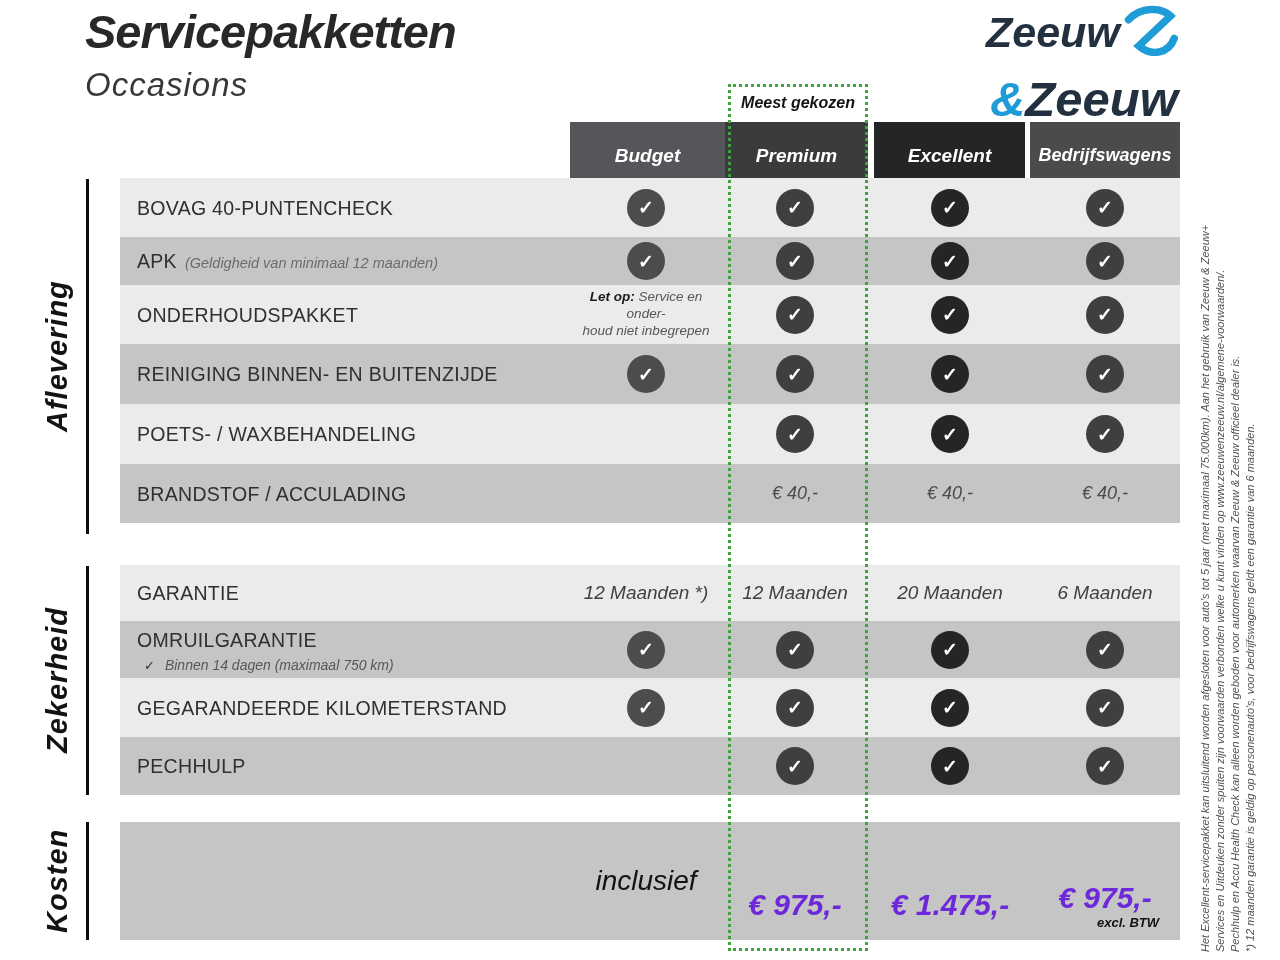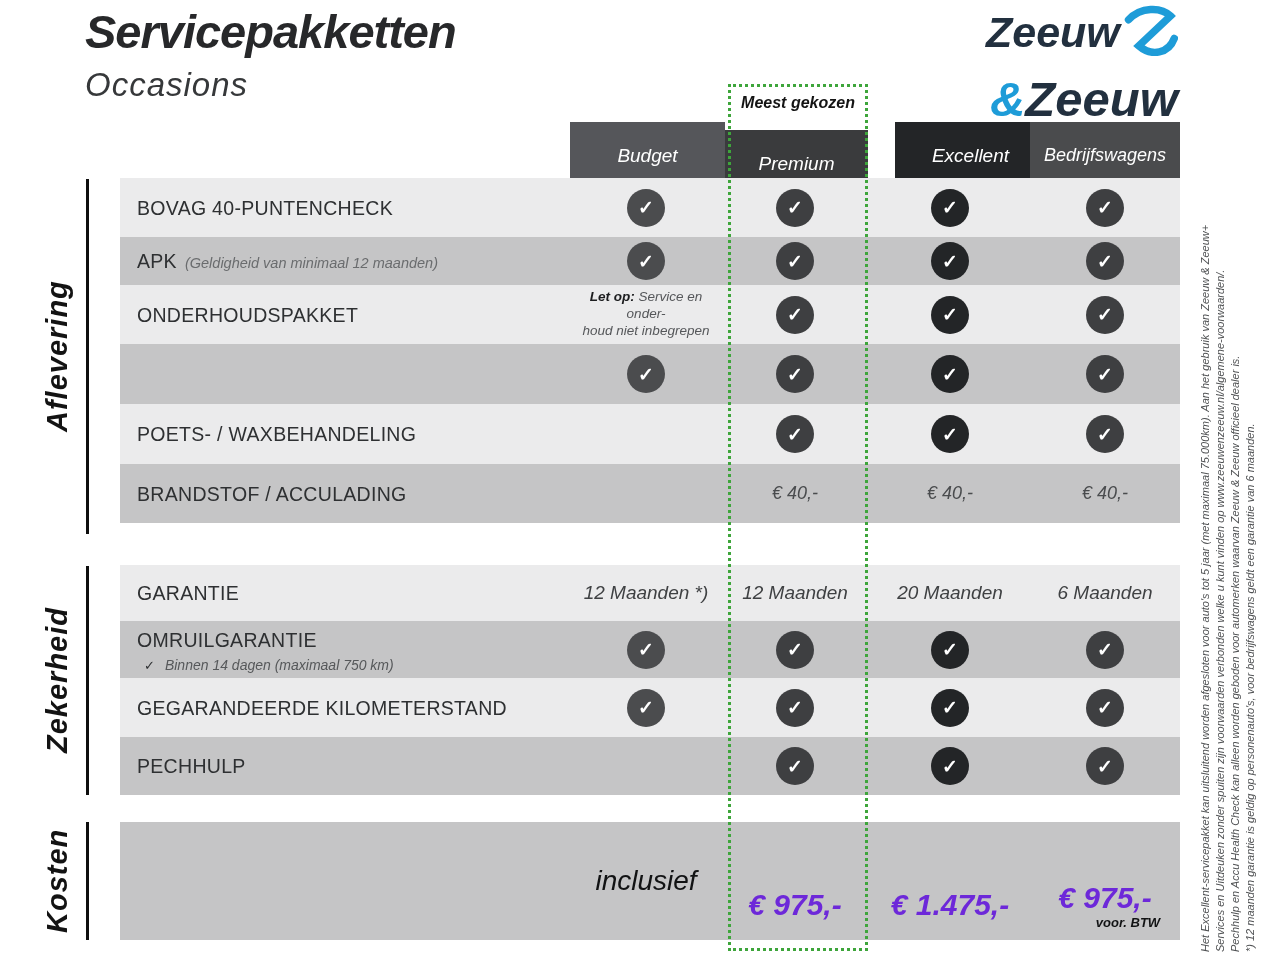--- a/index.html
+++ b/index.html
@@ -12,24 +12,24 @@
 
   
   .logo{position:absolute;left:986px;top:8px;font-weight:700;font-style:italic;color:#22303f;line-height:1;}
   .logo .l1{font-size:43px;display:flex;align-items:center;}
   .logo .l2{font-size:49px;margin-top:19px;text-align:right;}
   .logo .amp{color:#1e9cd8;}
   .zswoosh{margin-left:2px;margin-top:-4px;}
 
   
   .colhead{position:absolute;top:122px;height:67px;display:flex;align-items:center;justify-content:center;
-           color:#fff;font-weight:400;font-style:italic;font-size:19px;}
+           color:#fff;font-weight:700;font-style:italic;font-size:19px;}
   .ch-budget{left:570px;width:155px;background:#55565a;}
-  .ch-premium{left:725px;width:143px;background:#3a3b3d;margin-top:8px;}
-  .ch-excellent{left:874px;width:151px;background:#232527;margin-left:21px;}
+  .ch-premium{left:725px;width:143px;background:#3a3b3d;}
+  .ch-excellent{left:874px;width:151px;background:#232527;}
   .ch-bedrijfswagens{left:1030px;width:150px;background:#4a4b4d;font-size:18px;}
 
   
   .sec{position:absolute;left:120px;width:1060px;}
   .sec1{top:178px;} .sec2{top:565px;} .sec3{top:822px;}
   .trow{position:relative;width:1060px;}
   .light{background:#ebebec;} .dark{background:#c5c5c6;}
 
   .rlabel{position:absolute;left:17px;top:50%;transform:translateY(-50%);
           font-size:19.5px;color:#2e3032;letter-spacing:0.3px;white-space:nowrap;}
@@ -158,20 +158,21 @@
         </div>
       <div class="cc c-excellent">
           <div class="chk chk-excellent">✓</div>
         </div>
       <div class="cc c-bedrijfswagens">
           <div class="chk chk-bedrijfswagens">✓</div>
         </div>
     </div>
 
     <div class="trow dark" style="height:60px;">
+      <div class="rlabel">REINIGING BINNEN- EN BUITENZIJDE</div>
       <div class="cc c-budget">
           <div class="chk chk-budget">✓</div>
         </div>
       <div class="cc c-premium">
           <div class="chk chk-premium">✓</div>
         </div>
       <div class="cc c-excellent">
           <div class="chk chk-excellent">✓</div>
         </div>
       <div class="cc c-bedrijfswagens">
@@ -279,21 +280,21 @@
           <span class="incl">inclusief</span>
         </div>
       <div class="cc c-premium">
           <span class="price">€ 975,-</span>
         </div>
       <div class="cc c-excellent">
           <span class="price">€ 1.475,-</span>
         </div>
       <div class="cc c-bedrijfswagens pricecol">
         <span class="price">€ 975,-</span>
-        <span class="btw">voor. BTW</span>
+        <span class="btw">excl. BTW</span>
       </div>
     </div>
   </div>
 
   <div class="chosen-box">
     <div class="chosen-label">Meest gekozen</div>
   </div>
 
   <div class="footnote">
     <div>Het Excellent-servicepakket kan uitsluitend worden afgesloten voor auto's tot 5 jaar (met maximaal 75.000km). Aan het gebruik van Zeeuw &amp; Zeeuw+</div>

